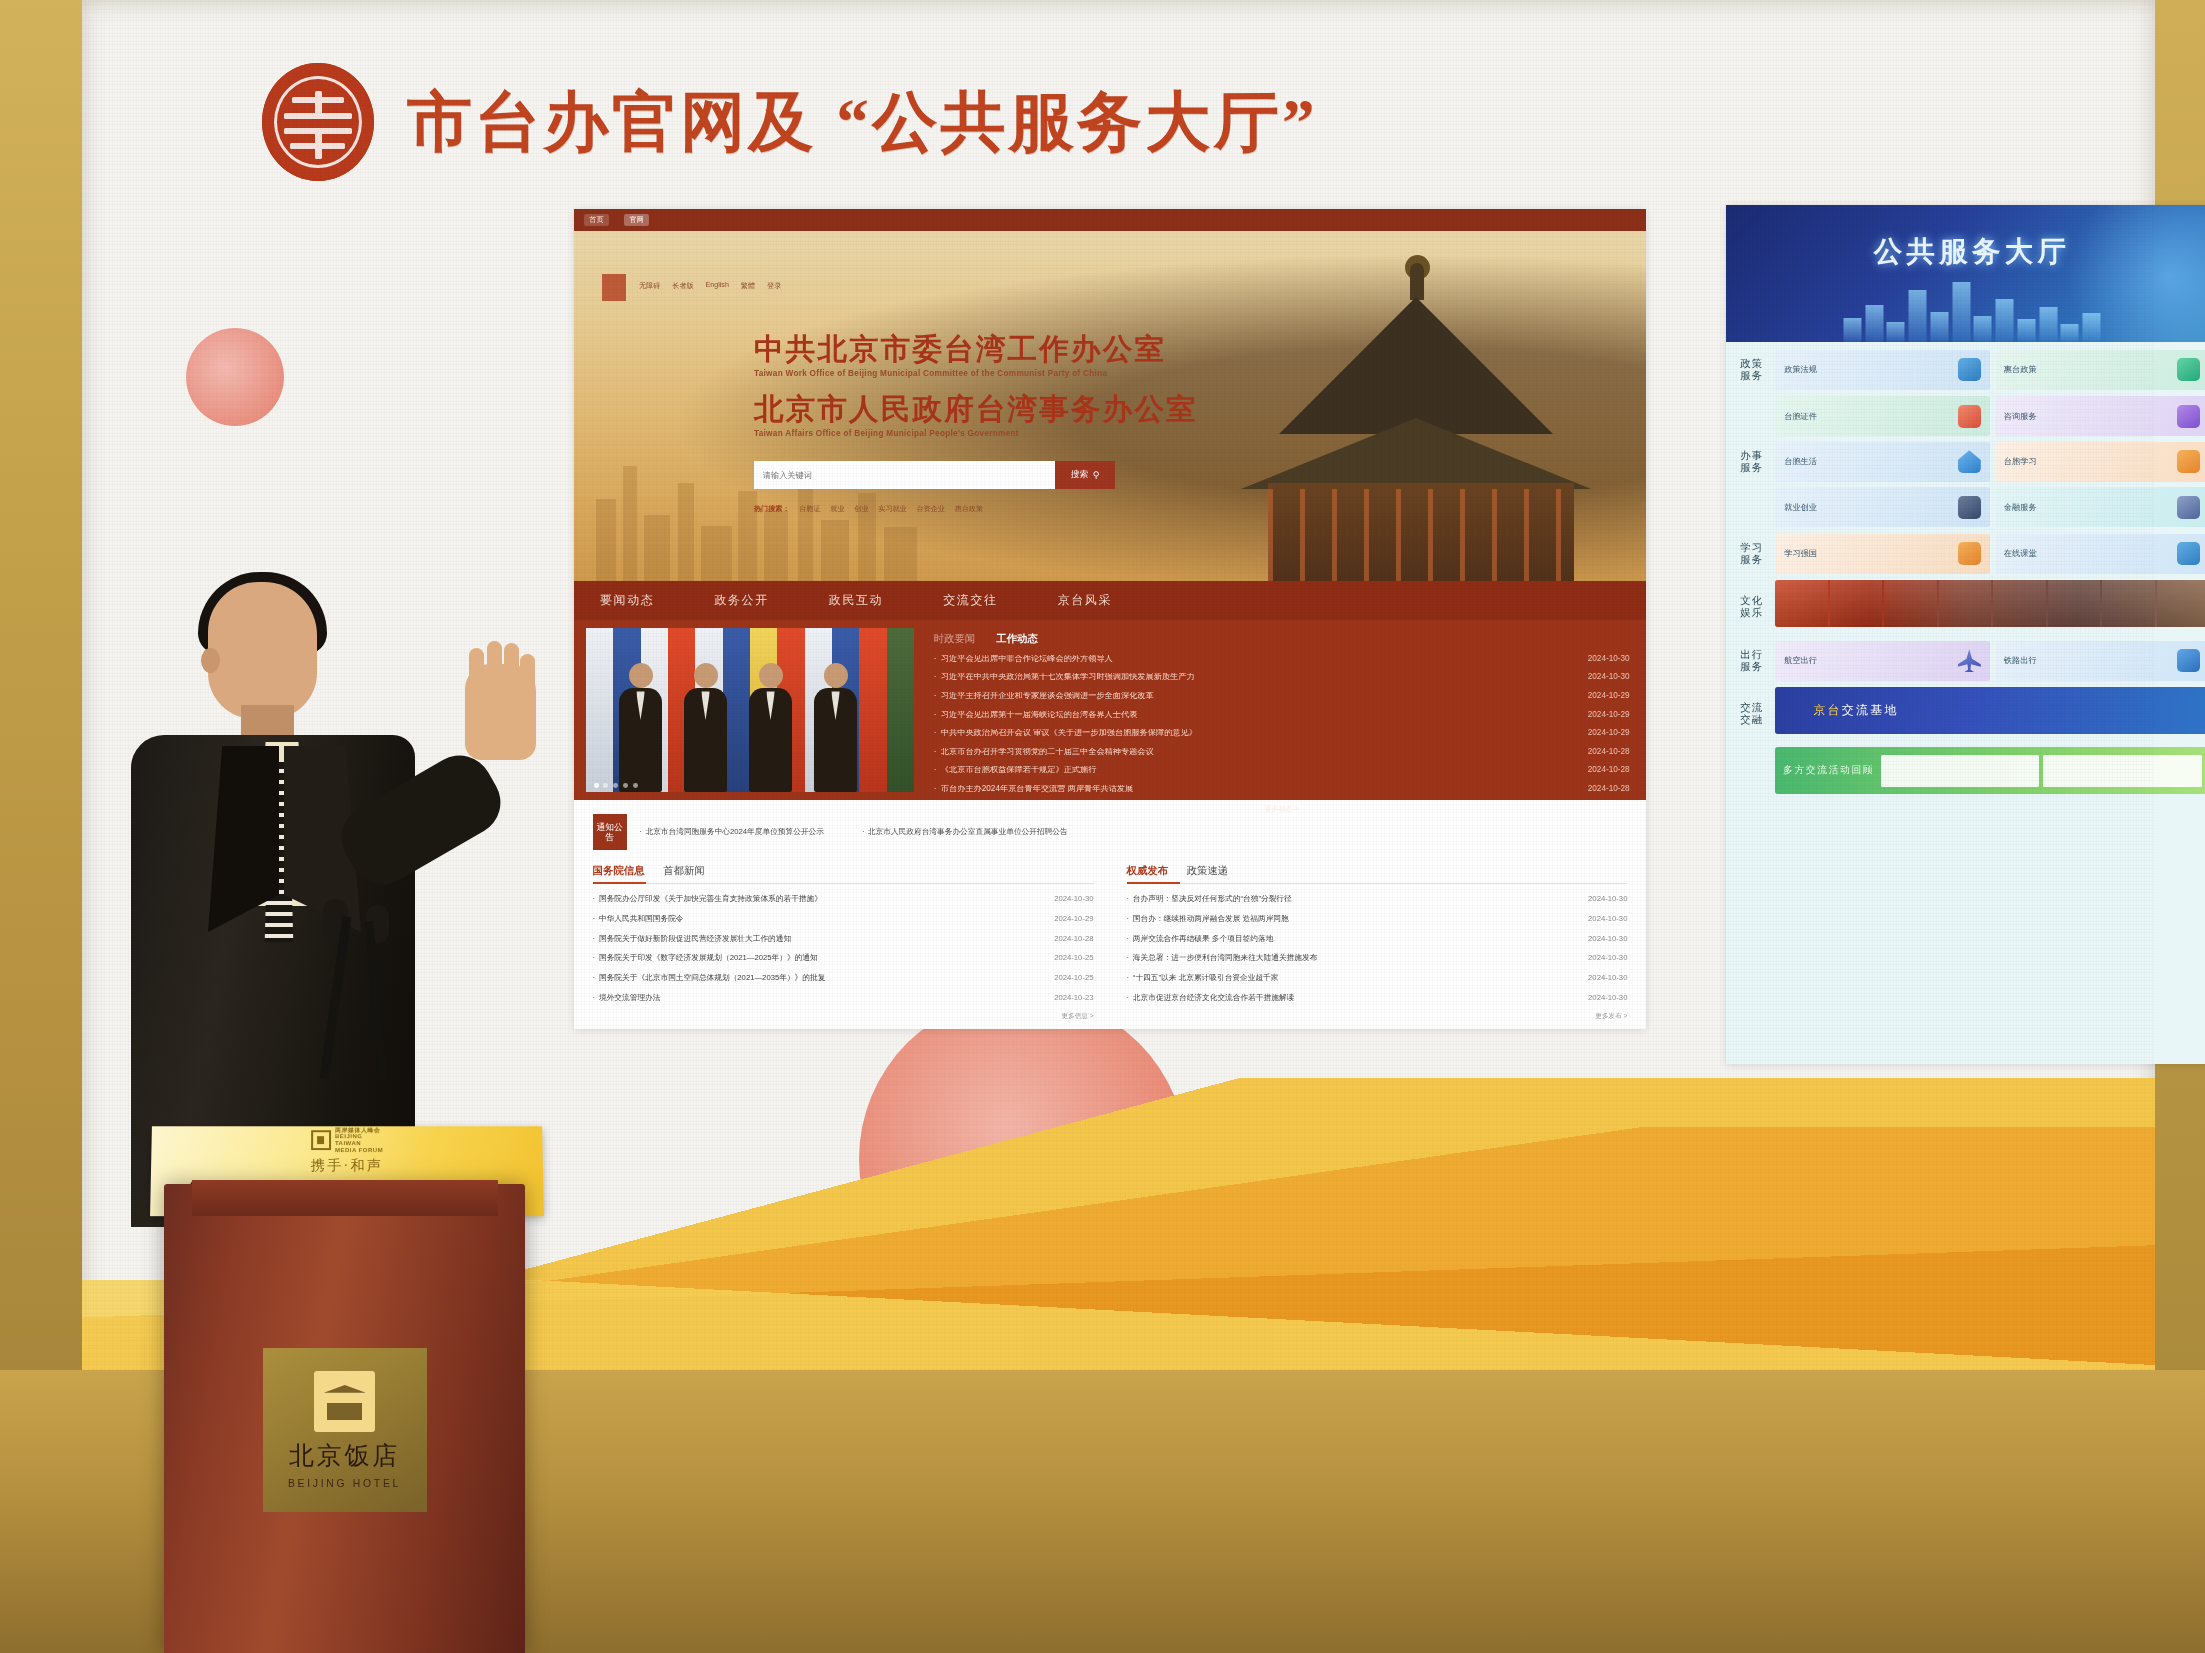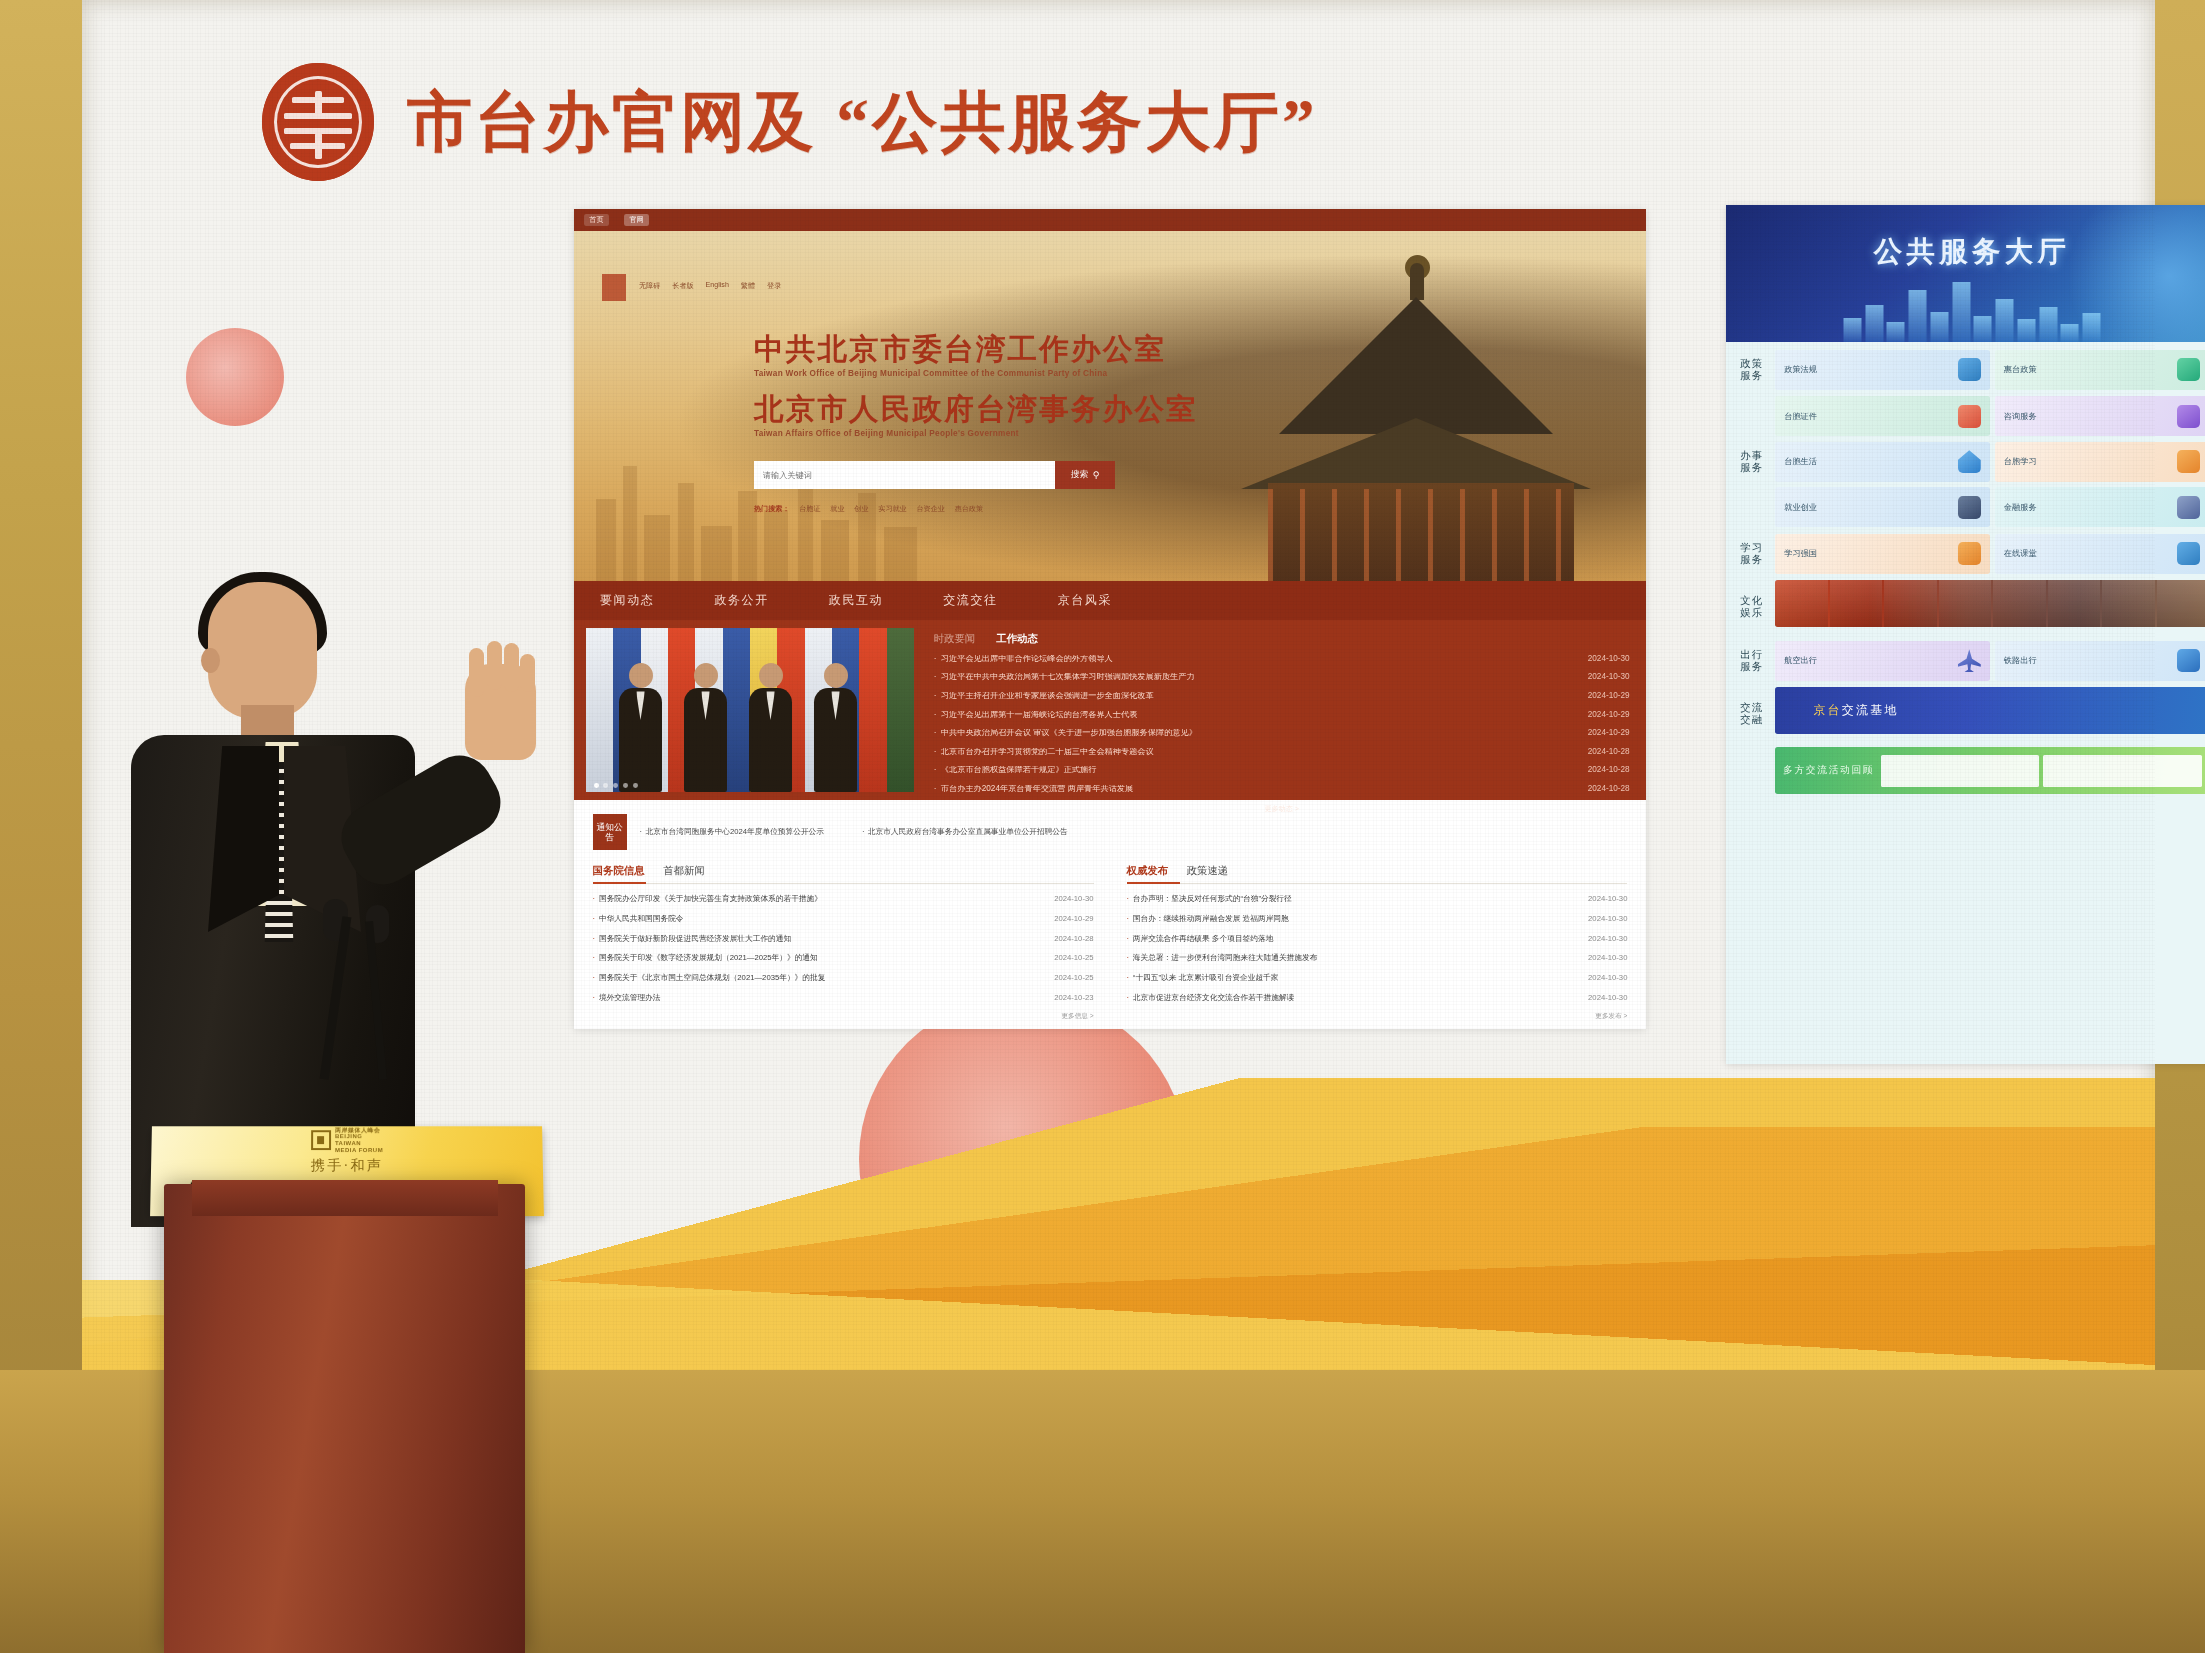--- a/index.html
+++ b/index.html
@@ -759,16 +759,21 @@
         <span>TAIWAN</span><br>
         <span>MEDIA FORUM</span>
       </span>
     </div>
     <div class="slogan">携手·和声</div>
     <div class="main">第五届两岸媒体人峰会</div>
   </div>
 
   <div id="podium">
     <div class="neck"></div>
+    <div class="plate">
+      <div class="emb"></div>
+      <div class="cn">北京饭店</div>
+      <div class="en">BEIJING HOTEL</div>
+    </div>
   </div>
 
 </div>
 
 
 </body></html>

